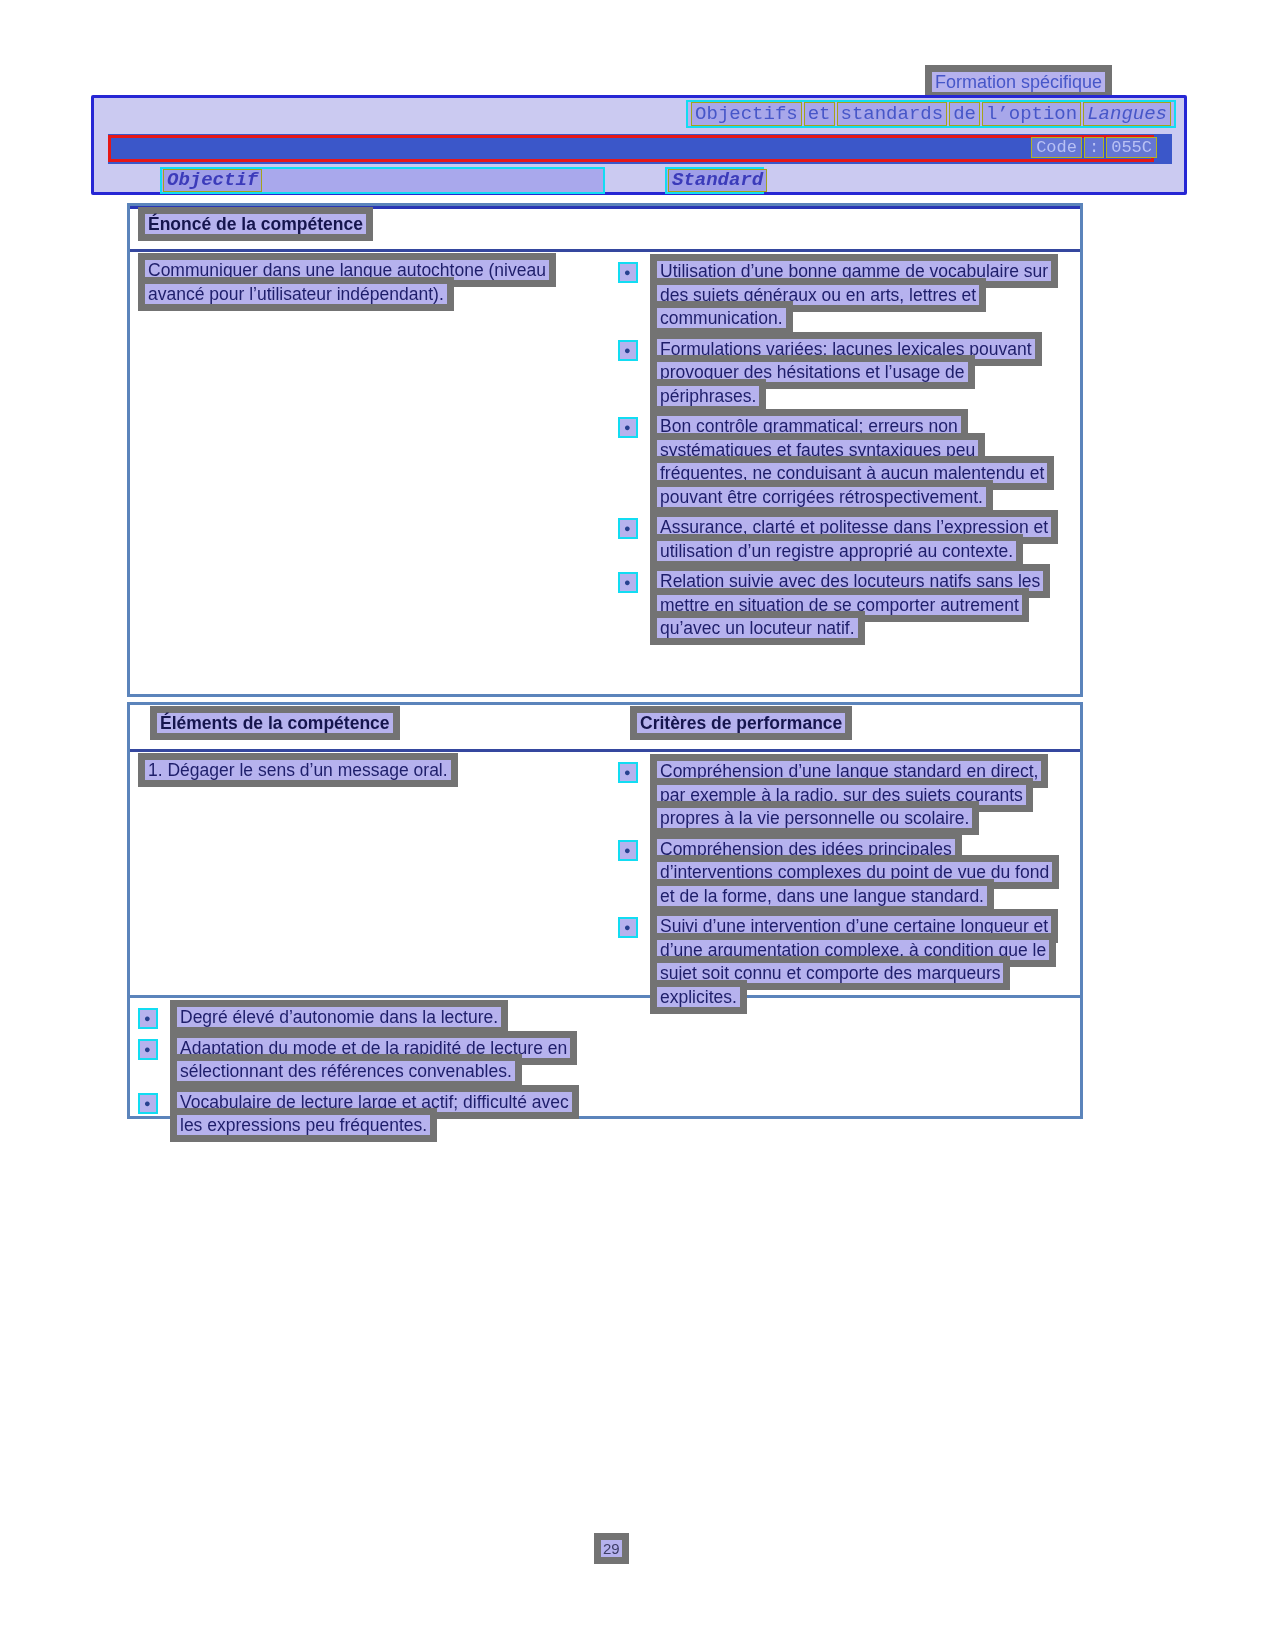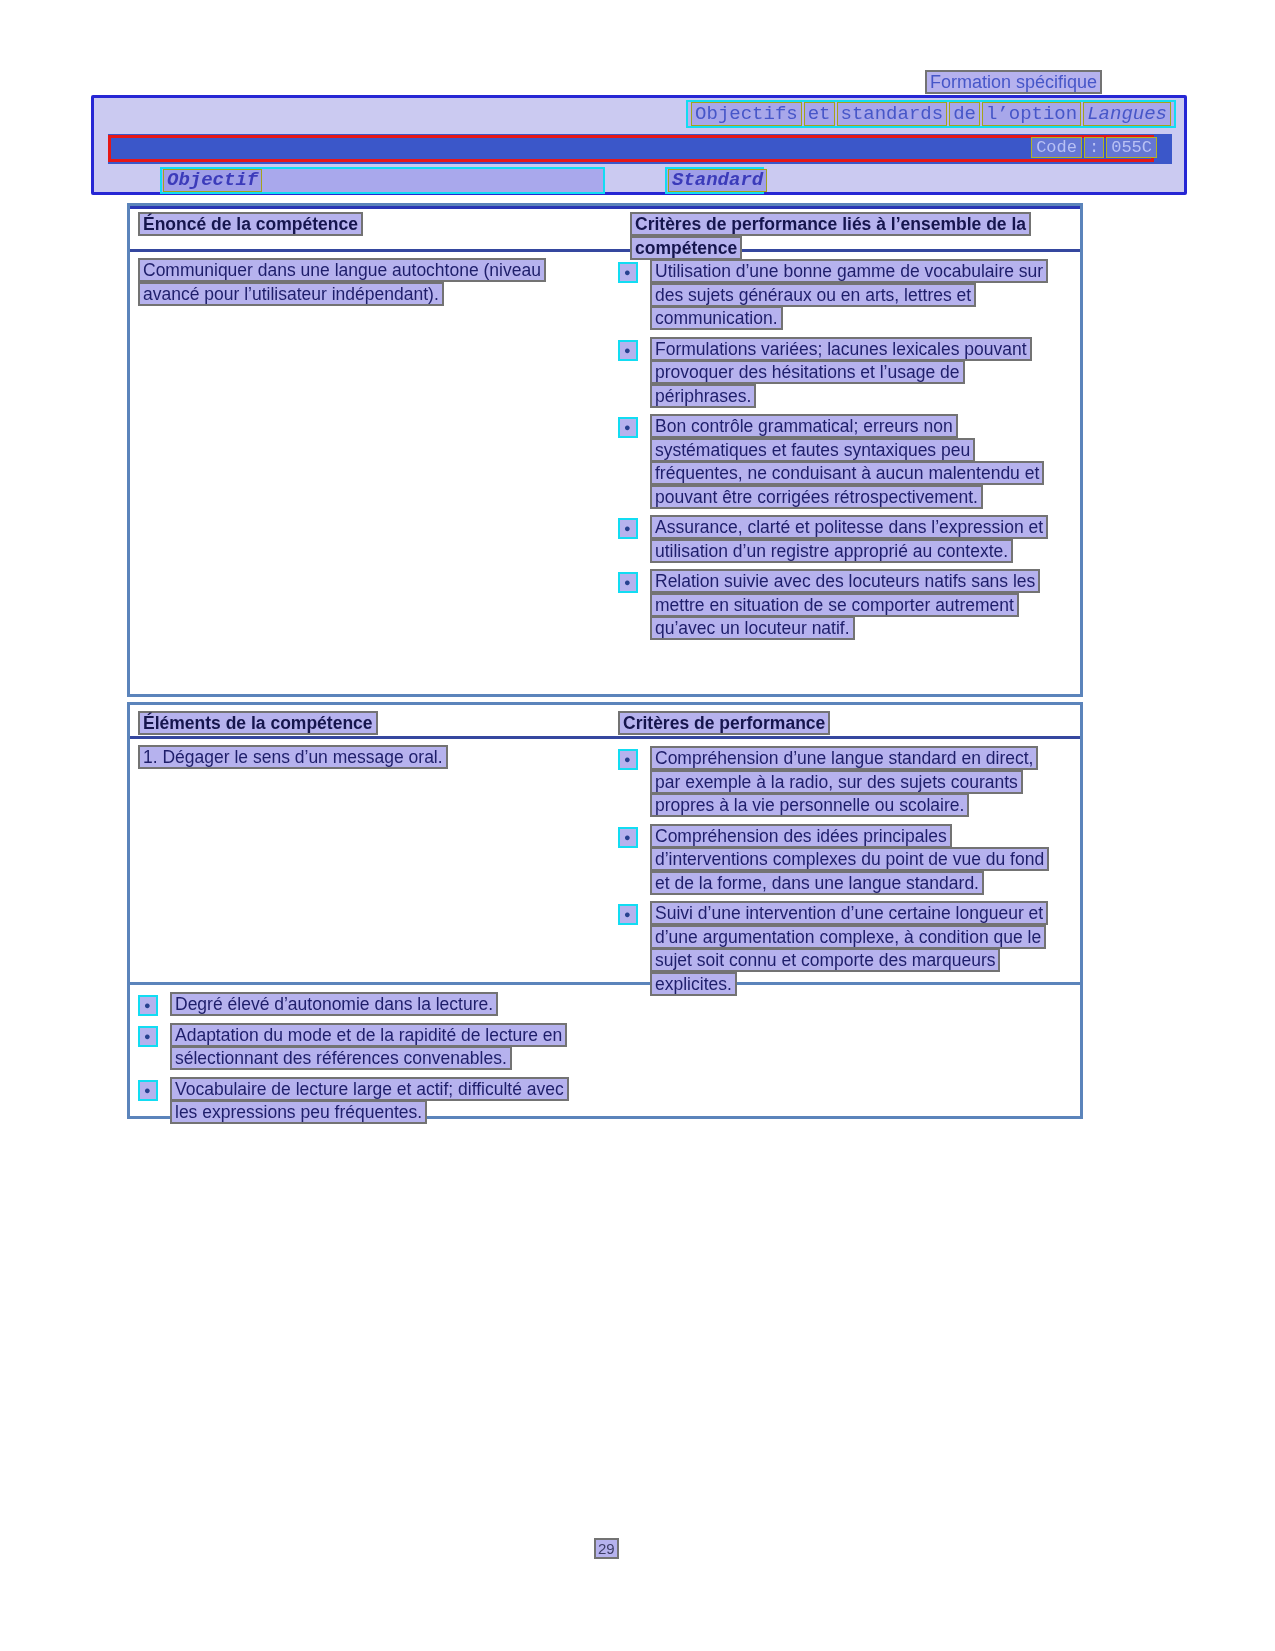--- a/index.html
+++ b/index.html
@@ -3,21 +3,21 @@
 <meta charset="utf-8">
 <style>
   * { margin:0; padding:0; box-sizing:border-box; }
   html,body { background:#ffffff; }
   .page {
     position:relative; width:1275px; height:1651px; background:#ffffff;
     font-family:"Liberation Sans", sans-serif; color:#1e1e6a; overflow:hidden;
   }
   
   .hl {
-    background:#b6b2ee; border:2px solid #737373; padding:0 3px;
+    background:#b6b2ee; border:7px solid #737373; padding:0 3px;
     box-decoration-break:clone;text-align:center; -webkit-box-decoration-break:clone;
   }
   .wbox {
     display:inline-block; background:#a8a7ea; border:1px solid #a3a31b;
     padding:0 3px; margin:0 1px;
   }
   
   .corner { position:absolute; left:925px; top:72px; font-size:18px; color:#4656c8; }
   
   .panel {
@@ -59,21 +59,21 @@
     border:3px solid #5b84bb; background:#ffffff;
   }
   .tbl1 { top:203px; height:494px; }
   .tbl1 .topline { position:absolute; top:0; left:0; right:0; height:3px; background:#2936b4; }
   .tbl2 { top:702px; height:417px; }
   .trow { display:flex; position:relative; }
   .cell-l { flex:0 0 480px; padding:7px 10px 0 8px; }
   .cell-r { flex:1 1 auto; padding:7px 4px 0 8px; }
   .thead { border-bottom:3px solid #35479f; font-weight:bold; color:#15154d; }
   .t1-head { height:46px;gap:12px; }
-  .t2-head { height:34px; }
+  .t2-head { height:47px;padding-left:12px; }
   .t1-body { height:441px; }
   .t2-row1 { height:246px; border-bottom:3px solid #5b84bb; }
   .t2-row2 { height:131px; }
   .cell-l, .cell-r { font-size:17.5px; line-height:23.5px; }
   .hdr-r-wrap { width:442px; }
   .left-text-wrap { width:462px; }
   
   .blist { list-style:none; margin-top:1px; }
   .bitem { position:relative; padding-left:32px; margin-bottom:7px; width:442px; }
   .bitem::before {
@@ -113,23 +113,20 @@
     <div class="band band-std">
       <span class="wbox">Standard</span>
     </div>
   </div>
 
   <div class="tbl tbl1">
     <div class="topline"></div>
     <div class="trow thead t1-head">
       <div class="cell-l">
         <span class="hl">Énoncé de la compétence</span>
-      </div>
-      <div class="cell-r">
-        <div class="hdr-r-wrap"><span class="hl">Critères de performance liés à l’ensemble de la compétence</span></div>
       </div>
     </div>
     <div class="trow t1-body">
       <div class="cell-l">
         <div class="left-text-wrap"><span class="hl">Communiquer dans une langue autochtone (niveau avancé pour l’utilisateur indépendant).</span></div>
       </div>
       <div class="cell-r">
         <ul class="blist">
 
         <li class="bitem"><span class="hl">Utilisation d’une bonne gamme de vocabulaire sur des sujets généraux ou en arts, lettres et communication.</span></li>

